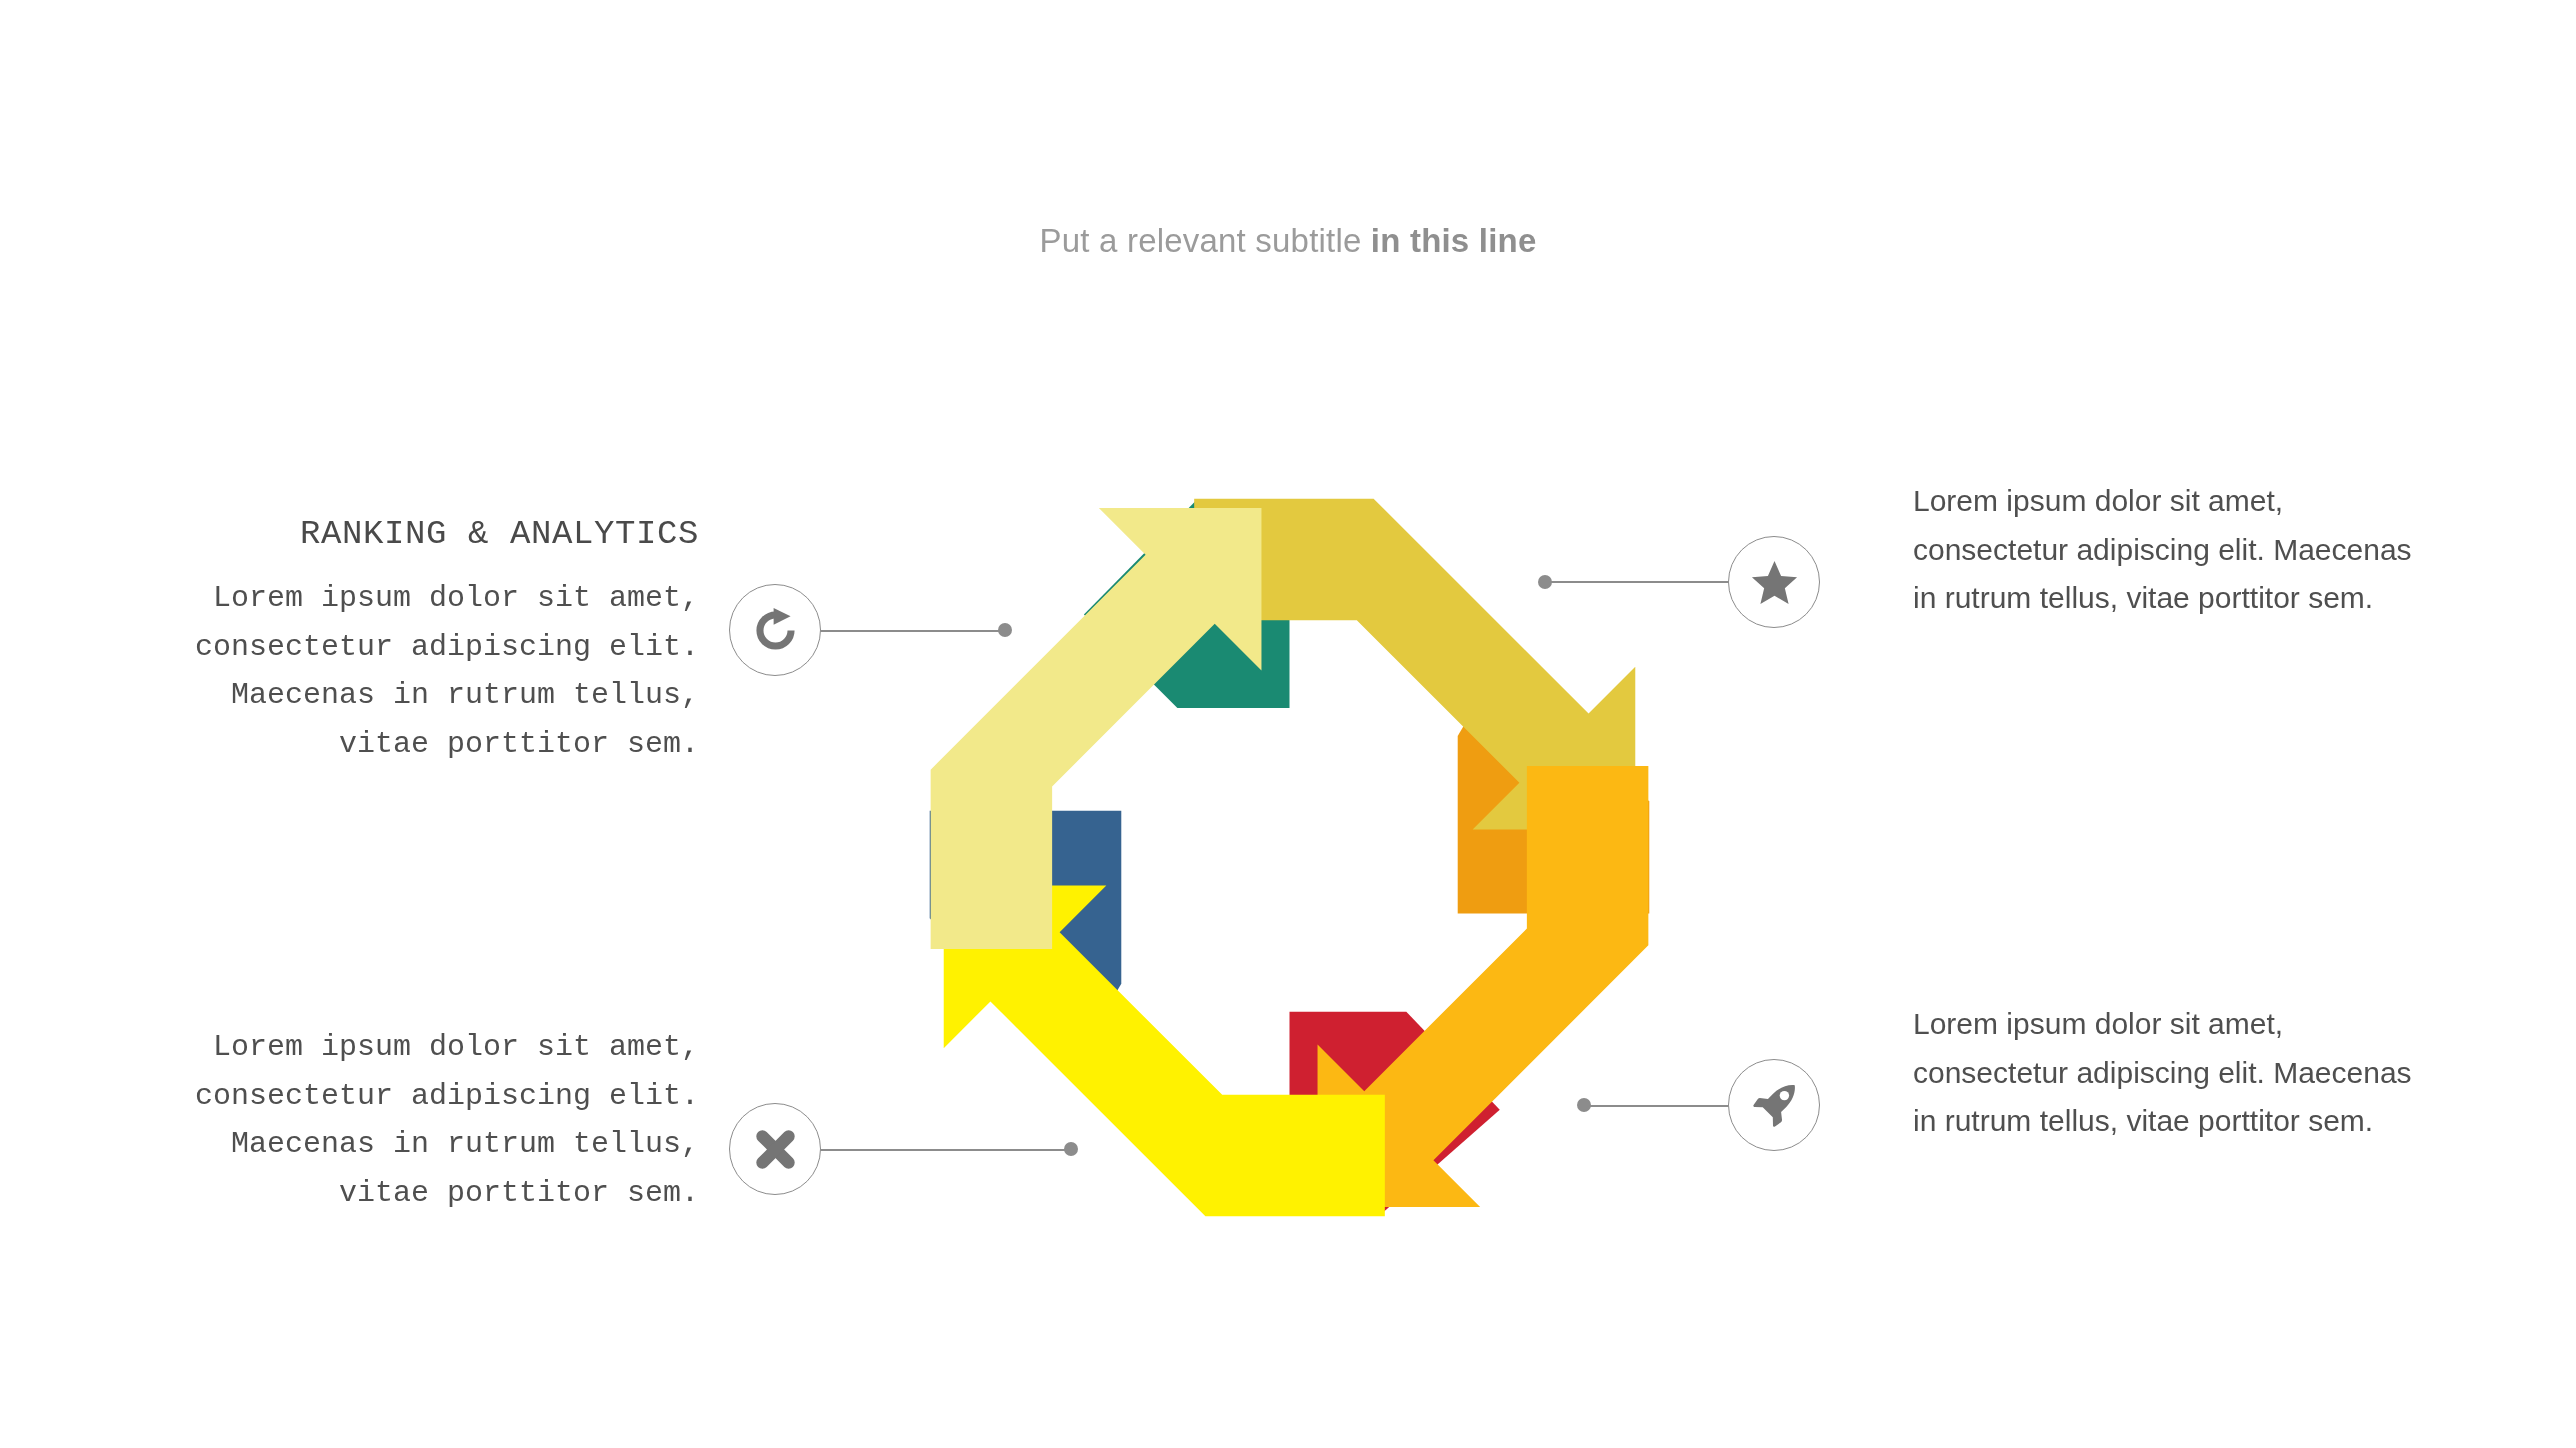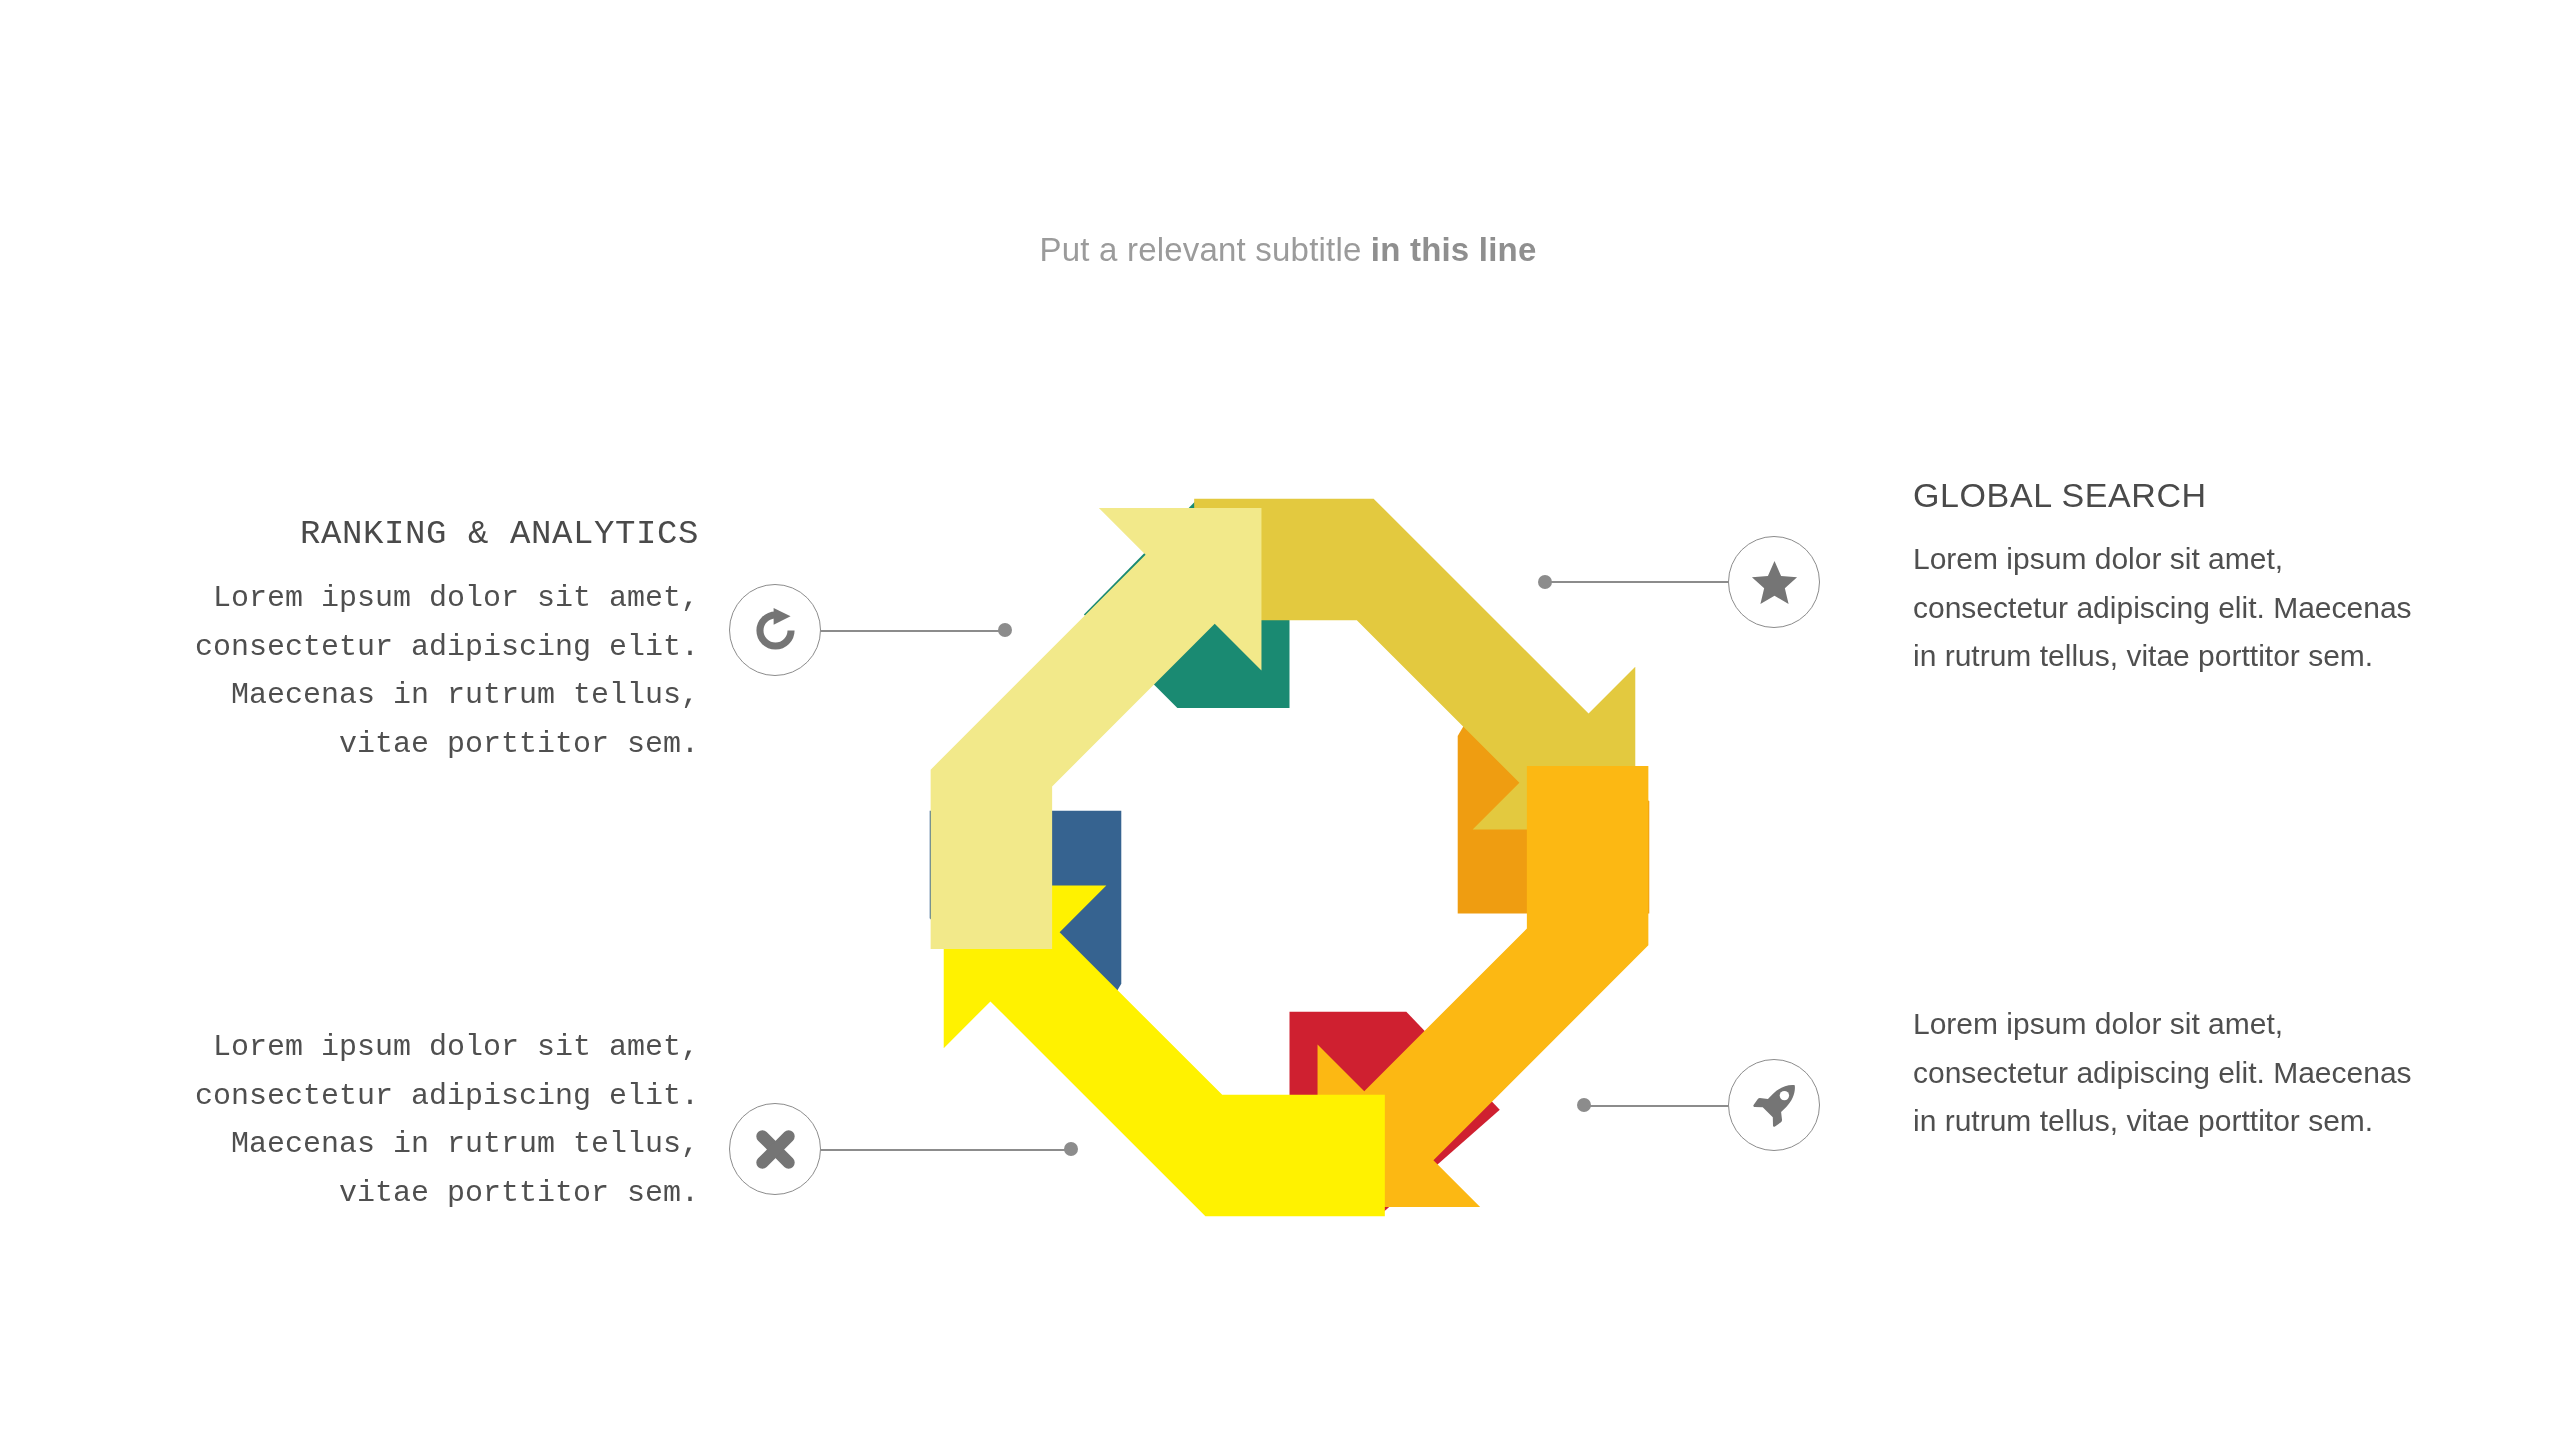--- a/index.html
+++ b/index.html
@@ -6,21 +6,21 @@
   html, body {
     width:2576px; height:1449px;
     background:#ffffff;
     font-family:"Liberation Sans", sans-serif;
     overflow:hidden;
   }
   .stage { position:relative; width:2576px; height:1449px; background:#ffffff; }
 
   
   .subtitle {
-    position:absolute; left:0; top:231px; width:2576px;
+    position:absolute; left:0; top:222px; width:2576px;
     text-align:center;
     font-size:33px; color:#9b9b9b; font-weight:400; letter-spacing:0.2px;
   }
   .subtitle .bold { font-weight:700; color:#8f8f8f; }
 
   
   .wheel { position:absolute; left:897px; top:465px; width:785px; height:785px; }
   .wheel svg { display:block; width:785px; height:785px; }
 
   
@@ -151,21 +151,20 @@
       </svg>
     </span>
   </div>
 
   <div class="block right-align" id="block-ranking">
     <div class="title">RANKING &amp; ANALYTICS</div>
     <div class="body">Lorem ipsum dolor sit amet, consectetur adipiscing elit. Maecenas in rutrum tellus, vitae porttitor sem.</div>
   </div>
 
   <div class="block left-align" id="block-global">
-    <div class="title">GLOBAL SEARCH</div>
     <div class="body">Lorem ipsum dolor sit amet, consectetur adipiscing elit. Maecenas in rutrum tellus, vitae porttitor sem.</div>
   </div>
 
   <div class="block right-align" id="block-coding">
     <div class="body">Lorem ipsum dolor sit amet, consectetur adipiscing elit. Maecenas in rutrum tellus, vitae porttitor sem.</div>
   </div>
 
   <div class="block left-align" id="block-web">
     <div class="body">Lorem ipsum dolor sit amet, consectetur adipiscing elit. Maecenas in rutrum tellus, vitae porttitor sem.</div>
   </div>

